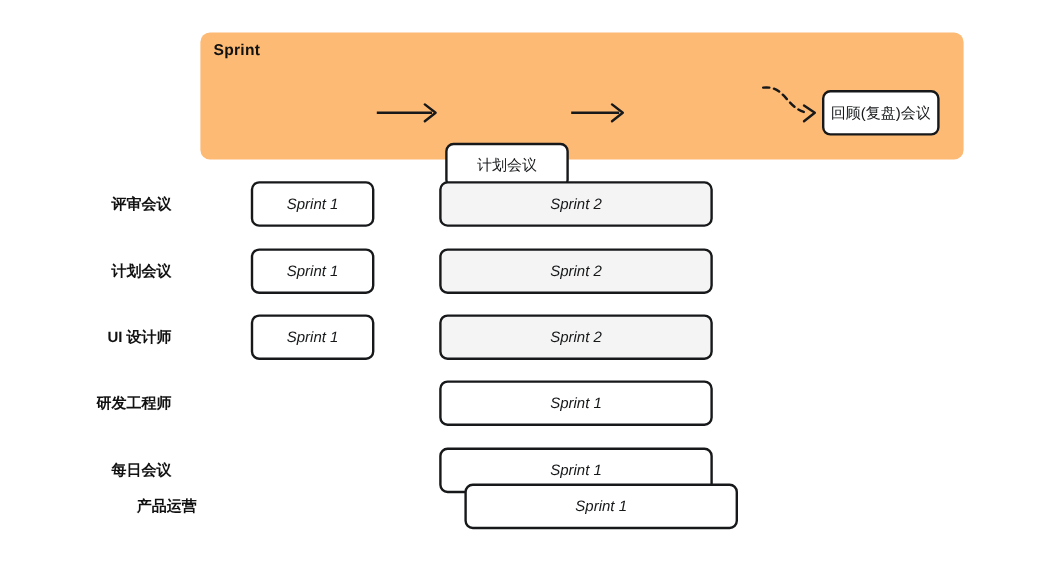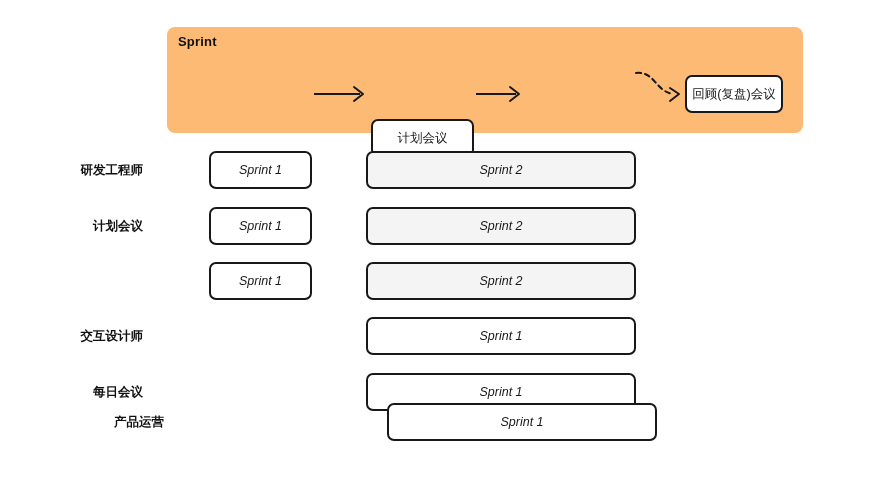--- a/index.html
+++ b/index.html
@@ -130,21 +130,21 @@
     white-space: nowrap;
     font-style: italic;
   }
   .sprint-box.col-a {
     left: 209px;
     width: 103px;
     background: #ffffff;
   }
   .sprint-box.col-b {
     left: 366px;
-    width: 270px;
+    width: 228px;
   }
   .sprint-box.fill-white { background: #ffffff; }
   .sprint-box.fill-gray  { background: #f4f4f4; }
 </style>
 </head>
 <body>
 
 <div id="sprint-panel">
 
   <div id="sprint-panel-title">Sprint</div>
@@ -165,38 +165,39 @@
 
   <svg class="flow-arrow" style="left:466px; top:34px;" width="62" height="52" viewBox="0 0 62 52">
     <path d="M 3 12 C 22 10 22 30 40 33" fill="none" stroke="#16181a" stroke-width="2" stroke-dasharray="5 4" stroke-linecap="round"></path>
     <polyline points="37,27 46,33 37,40" fill="none" stroke="#16181a" stroke-width="2" stroke-linecap="round" stroke-linejoin="round"></polyline>
   </svg>
 
   <div class="flow-box" id="flow-retro">回顾(复盘)会议</div>
 </div>
 
 <div class="role-row" id="row-0" style="top:151px;">
-  <div class="role-label">研发工程师</div>
+  <div class="role-label">评审会议</div>
   <div class="sprint-box col-a fill-white">Sprint 1</div>
   <div class="sprint-box col-b fill-gray">Sprint 2</div>
 </div>
 
 <div class="role-row" id="row-1" style="top:207px;">
   <div class="role-label">计划会议</div>
   <div class="sprint-box col-a fill-white">Sprint 1</div>
   <div class="sprint-box col-b fill-gray">Sprint 2</div>
 </div>
 
 <div class="role-row" id="row-2" style="top:262px;">
+  <div class="role-label">UI 设计师</div>
   <div class="sprint-box col-a fill-white">Sprint 1</div>
   <div class="sprint-box col-b fill-gray">Sprint 2</div>
 </div>
 
 <div class="role-row" id="row-3" style="top:317px;">
-  <div class="role-label">交互设计师</div>
+  <div class="role-label">研发工程师</div>
   <div class="sprint-box col-b fill-white">Sprint 1</div>
 </div>
 
 <div class="role-row" id="row-4" style="top:373px;">
   <div class="role-label">每日会议</div>
   <div class="sprint-box col-b fill-white">Sprint 1</div>
 </div>
 
 <div class="role-row" id="row-5" style="top:403px;margin-left:21px;">
   <div class="role-label">产品运营</div>

